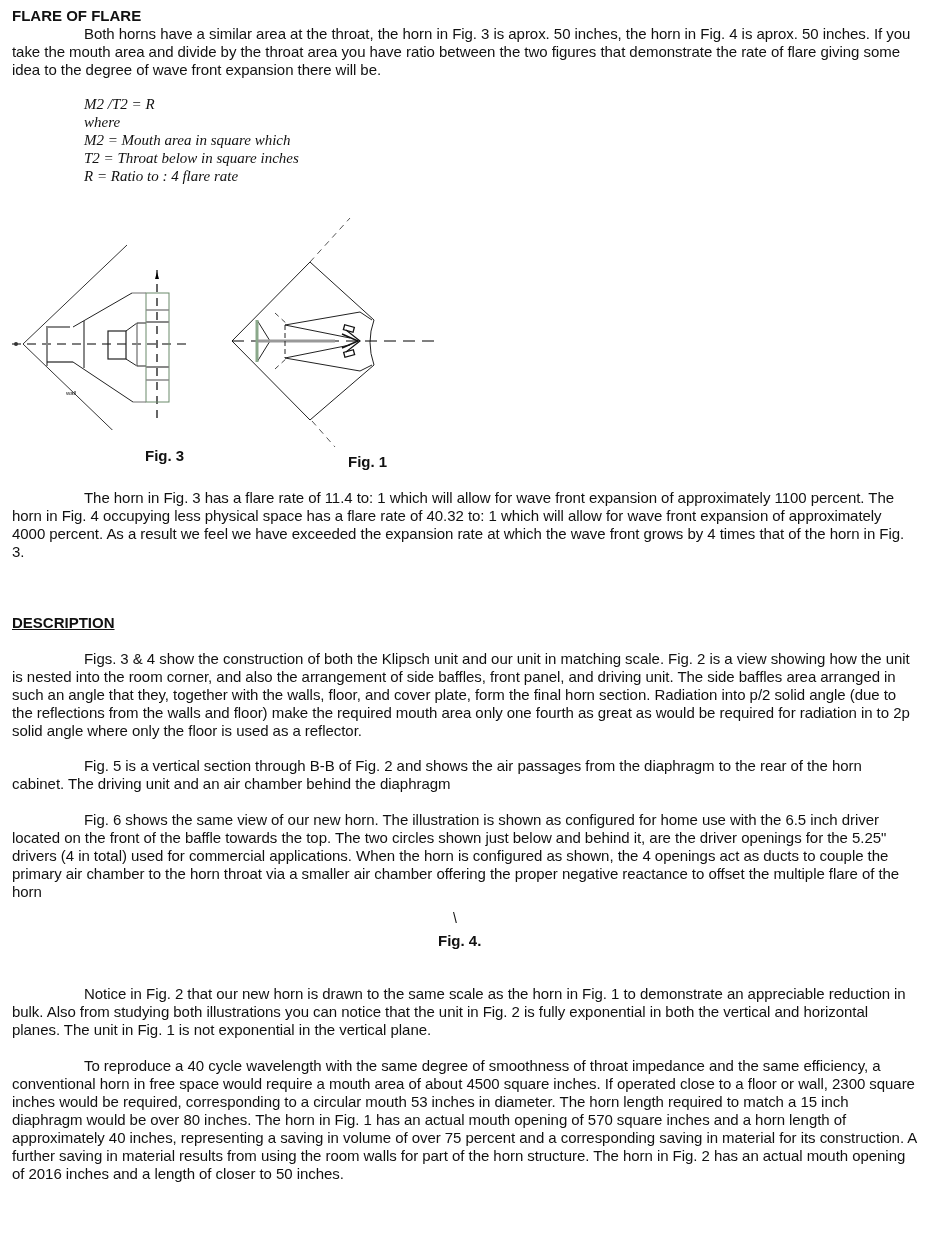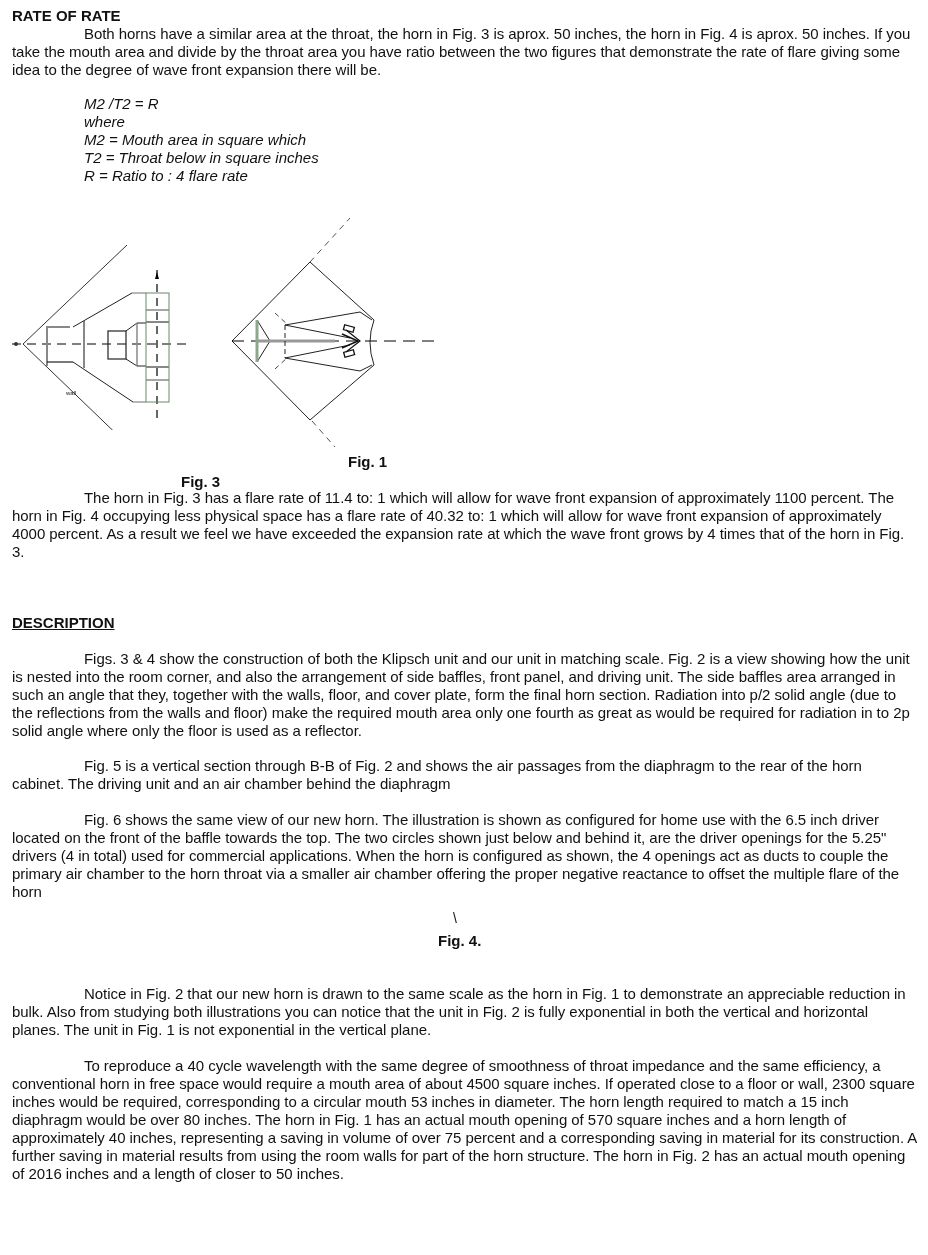--- a/index.html
+++ b/index.html
@@ -11,30 +11,30 @@
   .heading {
     position: absolute; left: 12px; font-weight: bold; font-size: 15px;
   }
   .para {
     position: absolute; left: 12px; width: 905px; margin: 0;
     text-indent: 72px; letter-spacing: -0.05px;
   }
   .formula {
     position: absolute; left: 84px; top: 95px; font-style: italic;
   }
-  .formula div { height: 18px; }
+  .formula div { height: 18px; font-family: Liberation Serif, serif; }
   .fig-label {
     position: absolute; font-weight: bold; font-size: 15px;
   }
   svg { position: absolute; }
 </style>
 </head>
 <body>
 
-<div class="heading" style="top:7px;">RATE OF RATE</div>
+<div class="heading" style="top:7px;">FLARE OF FLARE</div>
 <p class="para" style="top:25px;">Both horns have a similar area at the throat, the horn in Fig. 3 is aprox. 50 inches,  the horn in Fig. 4 is aprox. 50 inches.  If you take the mouth area and divide by the throat area you  have ratio between the two figures that demonstrate the rate of flare giving some idea to the degree of wave front expansion there will be.</p>
 
 <div class="formula">
   <div>M2 /T2 = R</div>
   <div>where</div>
   <div>M2 = Mouth area in square which</div>
   <div>T2 = Throat below in square inches</div>
   <div>R  = Ratio to : 4 flare rate</div>
 </div>
 
@@ -67,21 +67,21 @@
   <line x1="146" y1="310" x2="169" y2="310" stroke="#888" stroke-width="1.5"></line>
   <line x1="146" y1="322" x2="169" y2="322" stroke="#888" stroke-width="2"></line>
   <line x1="146" y1="367" x2="169" y2="367" stroke="#888" stroke-width="2"></line>
   <line x1="146" y1="380" x2="169" y2="380" stroke="#888" stroke-width="1.5"></line>
   <line x1="132" y1="293" x2="146" y2="293" stroke="#888" stroke-width="1.2"></line>
   <line x1="133" y1="402" x2="146" y2="402" stroke="#888" stroke-width="1.2"></line>
 
   <circle cx="16" cy="344" r="2" fill="#333"></circle>
   <text x="66" y="395" font-family="Liberation Sans, sans-serif" font-size="6" fill="#222">wall</text>
 </svg>
-<div class="fig-label" style="left:145px;top:473px;margin-left:36px;">Fig. 3</div>
+<div class="fig-label" style="left:145px;top:447px;">Fig. 3</div>
 
 <svg style="left:225px;top:215px;" width="220" height="235" viewBox="225 215 220 235">
 
   <line x1="310" y1="262" x2="350" y2="218" stroke="#555" stroke-width="1" stroke-dasharray="6,5"></line>
   <line x1="312" y1="421" x2="335" y2="447" stroke="#555" stroke-width="1" stroke-dasharray="6,5"></line>
 
   <polyline points="232,341 310,262 374,320" fill="none" stroke="#222" stroke-width="1"></polyline>
   <polyline points="232,341 310,420 374,365" fill="none" stroke="#222" stroke-width="1"></polyline>
   <path d="M374,320 Q366,342 374,365" fill="none" stroke="#222" stroke-width="1"></path>
 

